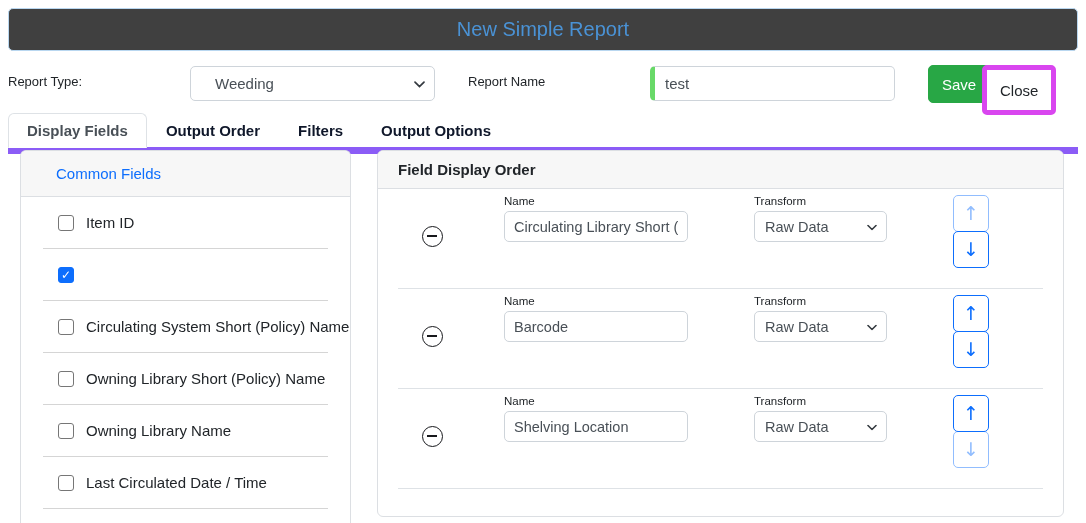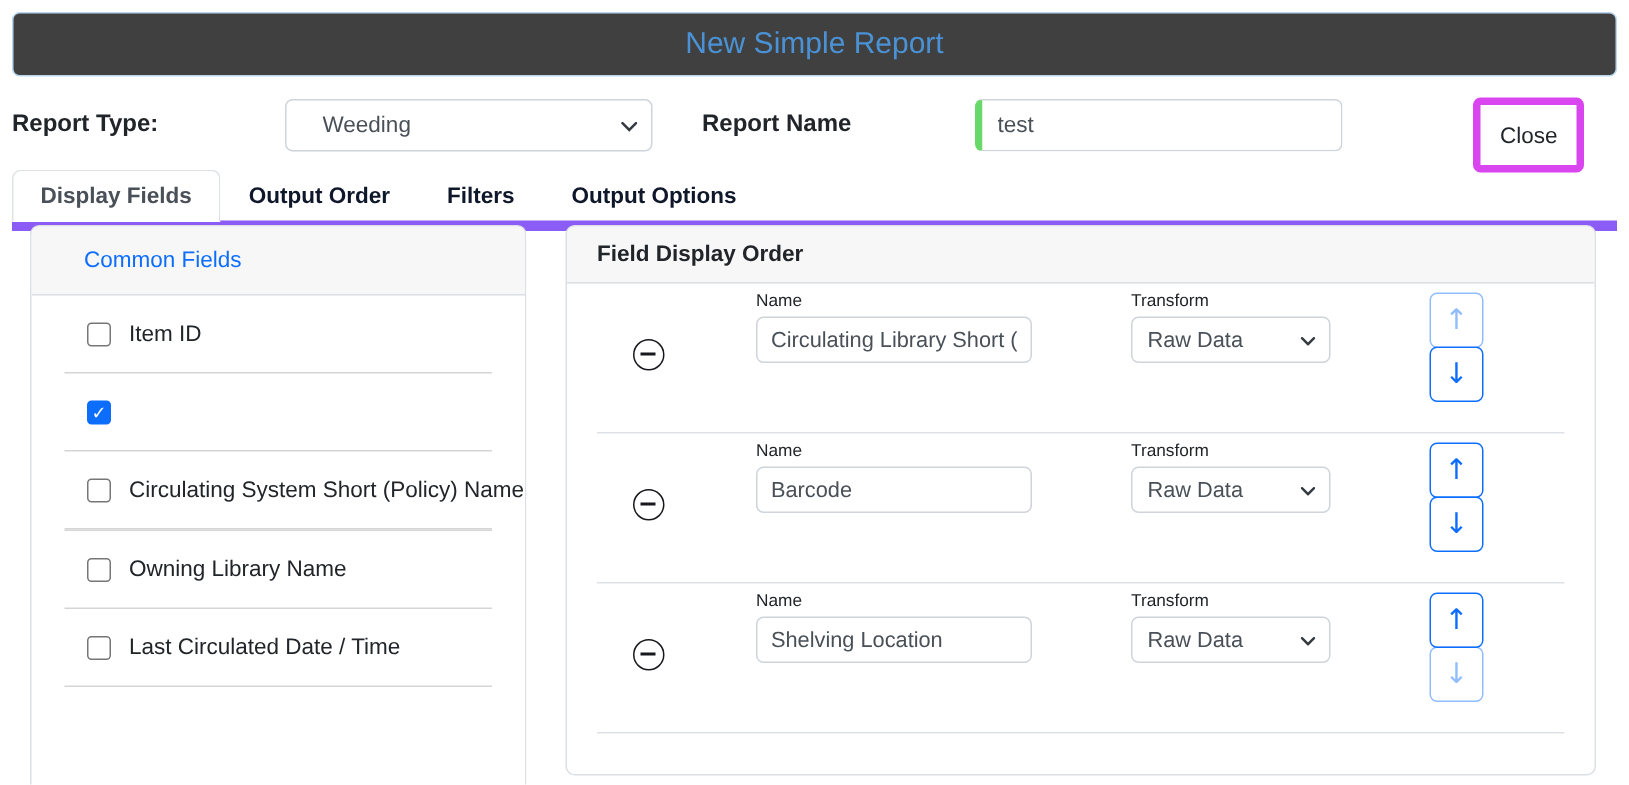--- a/index.html
+++ b/index.html
@@ -10,21 +10,21 @@
   }
   
   .banner{
     position:absolute;left:8px;top:8px;width:1068px;height:41px;
     background:#404040;border:1px solid #b9d7f0;border-radius:5px;
     display:flex;align-items:center;justify-content:center;
   }
   .banner-title{font-size:20px;color:#4a92d5;}
   
   .toolbar{position:absolute;left:8px;top:65px;width:1070px;height:38px;}
-  .toolbar .lbl{position:absolute;top:9px;font-size:16px;color:#212529;font-weight:bold;}
+  .toolbar .lbl{position:absolute;top:9px;font-size:13px;color:#212529;}
   .rt-label{left:0;}
   .rn-label{left:460px;}
   .select-wrap{position:relative;display:inline-block;}
   .select-wrap select{
     -webkit-appearance:none;appearance:none;
     width:100%;height:100%;box-sizing:border-box;
     border:1px solid #ced4da;border-radius:5px;background:#fff;
     font-family:inherit;font-size:15px;color:#495057;
     padding:0 26px 0 24px;cursor:pointer;
   }
@@ -131,20 +131,21 @@
   <div class="select-wrap rt-select">
     <select id="reportTypeSelect"><option value="Weeding" selected="">Weeding</option></select>
     <span class="chev">
       <svg width="11" height="7" viewBox="0 0 11 7">
           <path d="M1 1l4.5 4.5L10 1" stroke="#343a40" stroke-width="1.7" fill="none" stroke-linecap="round"></path>
         </svg>
     </span>
   </div>
   <span class="lbl rn-label">Report Name</span>
   <input class="rn-input" id="reportNameInput" value="test" style="">
+  <button class="btn-save">Save</button>
   <button class="btn-close">Close</button>
 </div>
 
 <div class="tabs" id="tabsNav">
   <div class="tab active"><span class="tab-label">Display Fields</span></div>
 
   <div class="tab"><span class="tab-label">Output Order</span></div>
 
   <div class="tab"><span class="tab-label">Filters</span></div>
 
@@ -172,20 +173,26 @@
   <div class="item-divider"></div>
 
   <div class="field-item">
     <span class="cb">
           <span class="tick">✓</span>
         </span>
     <span class="field-label">Circulating System Short (Policy) Name</span>
   </div>
   <div class="item-divider"></div>
 
+  <div class="field-item">
+    <span class="cb">
+          <span class="tick">✓</span>
+        </span>
+    <span class="field-label">Owning Library Short (Policy) Name</span>
+  </div>
   <div class="item-divider"></div>
 
   <div class="field-item">
     <span class="cb">
           <span class="tick">✓</span>
         </span>
     <span class="field-label">Owning Library Name</span>
   </div>
   <div class="item-divider"></div>
 

